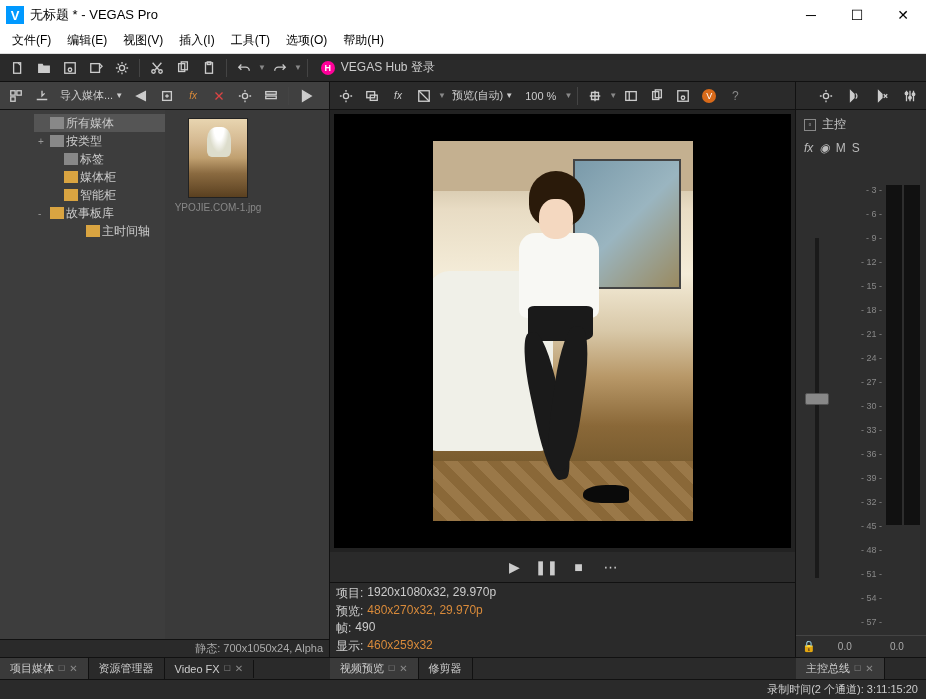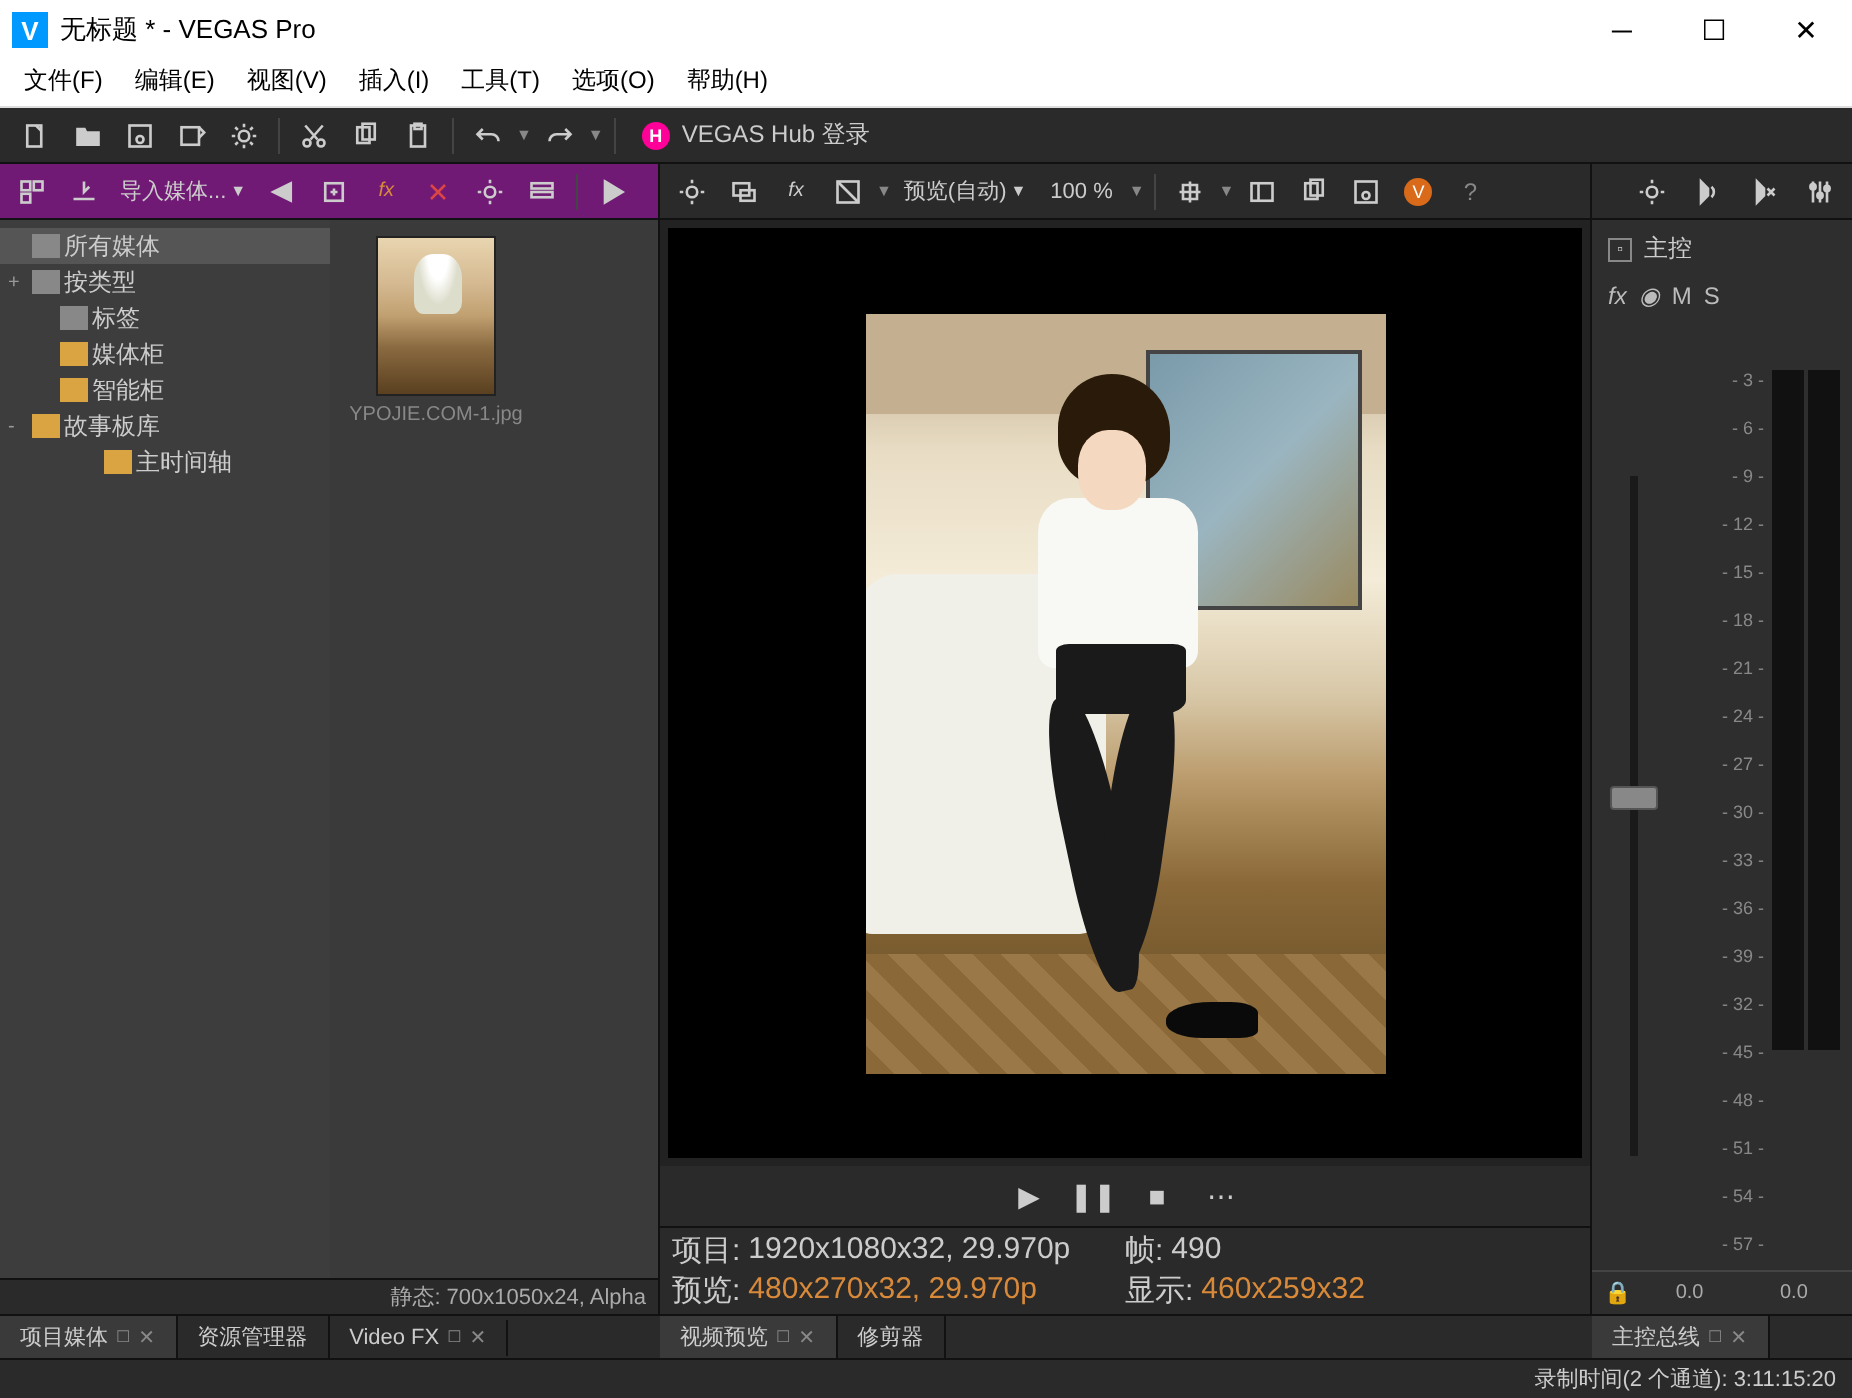--- a/index.html
+++ b/index.html
@@ -20,25 +20,25 @@
 .tbtn { width: 24px; height: 24px; display: flex; align-items: center; justify-content: center; color: #ccc; cursor: pointer; }
 .sep { width: 1px; height: 18px; background: #444; margin: 0 3px; }
 .hub { display: flex; align-items: center; gap: 6px; padding: 0 8px; }
 .hub-icon { width: 14px; height: 14px; background: #ff0099; border-radius: 50%; display: flex; align-items: center; justify-content: center; font-size: 9px; color: #fff; font-weight: bold; }
 
 
 .content { flex: 1; display: flex; background: #272727; overflow: hidden; }
 
 
 .leftpanel { width: 330px; display: flex; flex-direction: column; border-right: 1px solid #111; }
-.leftpanel-tb { height: 28px; background: #701a75; display: flex; align-items: center; padding: 0 4px; gap: 2px; border-bottom: 1px solid #111; }
+.leftpanel-tb { height: 28px; background: #404040; display: flex; align-items: center; padding: 0 4px; gap: 2px; border-bottom: 1px solid #111; }
 .leftpanel-tb .import { padding: 0 4px; font-size: 11px; display: flex; align-items: center; gap: 2px; }
 .leftpanel-body { flex: 1; display: flex; background: #3a3a3a; }
 .tree { width: 165px; background: #3d3d3d; padding: 4px 0; font-size: 12px; overflow: auto; }
-.tree-item { display: flex; align-items: center; height: 18px; padding: 0 4px; gap: 2px; white-space: nowrap; }
+.tree-item { display: flex; align-items: center; height: 18px; padding: 0 4px; gap: 2px; white-space: nowrap; margin-left: 34px; }
 .tree-item.sel { background: #555; }
 .tree-exp { width: 10px; font-size: 10px; color: #999; }
 .tree-icon { width: 14px; height: 12px; display: inline-block; }
 .ic-stack { background: linear-gradient(#888,#888); }
 .ic-folder { background: #d9a441; }
 .thumbs { flex: 1; background: #3a3a3a; padding: 8px; }
 .thumb { width: 90px; text-align: center; }
 .thumb-img { width: 60px; height: 80px; margin: 0 auto 4px; background: linear-gradient(180deg, #e8d5b0 0%, #d4b890 30%, #c0a070 50%, #8a6a40 70%, #5a4020 100%); position: relative; border: 1px solid #222; }
 .thumb-img::after { content: ""; position: absolute; top: 8px; left: 18px; width: 24px; height: 30px; background: radial-gradient(ellipse at top, #fff 30%, #ddc 60%); border-radius: 40% 40% 20% 20%; }
 .thumb-name { font-size: 10px; color: #888; word-break: break-all; }
@@ -60,21 +60,21 @@
 .pv-skirt { position: absolute; top: 165px; left: 95px; width: 65px; height: 35px; background: #1a1a1a; border-radius: 10% 10% 20% 20%; }
 .pv-legs { position: absolute; top: 190px; left: 100px; width: 28px; height: 150px; background: #1a1a1a; transform: rotate(-12deg); border-radius: 40%; }
 .pv-legs2 { position: absolute; top: 185px; left: 120px; width: 30px; height: 145px; background: #1a1a1a; transform: rotate(8deg); border-radius: 40%; }
 .pv-sofa { position: absolute; top: 130px; left: -10px; width: 130px; height: 180px; background: #f0f0e8; border-radius: 20% 10% 10% 10%; }
 .pv-shoe { position: absolute; bottom: 18px; left: 150px; width: 46px; height: 18px; background: #0a0a0a; border-radius: 50% 30% 20% 40%; }
 .pv-floor { position: absolute; bottom: 0; left: 0; right: 0; height: 60px; background: repeating-linear-gradient(45deg, #8a6838, #8a6838 10px, #9a7848 10px, #9a7848 20px); }
 
 .transport { height: 30px; background: #2a2a2a; display: flex; align-items: center; justify-content: center; gap: 4px; }
 .transport .tbtn { width: 28px; height: 24px; font-size: 14px; }
 
-.mid-status { background: #2a2a2a; font-size: 15px; padding: 2px 6px; display: flex; border-top: 1px solid #111; }
+.mid-status { background: #2a2a2a; font-size: 12px; padding: 2px 6px; display: flex; border-top: 1px solid #111; flex-direction: column; }
 .mid-status .col { flex: 1; display: flex; flex-direction: column; gap: 1px; }
 .ms-row { display: flex; gap: 4px; }
 .ms-label { color: #ccc; }
 .ms-val { color: #d88a3a; }
 
 
 .rightpanel { width: 130px; display: flex; flex-direction: column; background: #2e2e2e; }
 .right-tb { height: 28px; background: #2a2a2a; display: flex; align-items: center; padding: 0 4px; gap: 4px; border-bottom: 1px solid #111; justify-content: flex-end; }
 .right-header { padding: 6px 8px; display: flex; align-items: center; gap: 6px; font-size: 12px; }
 .right-fx { padding: 2px 8px 6px; display: flex; gap: 6px; font-size: 12px; font-style: italic; color: #bbb; }

